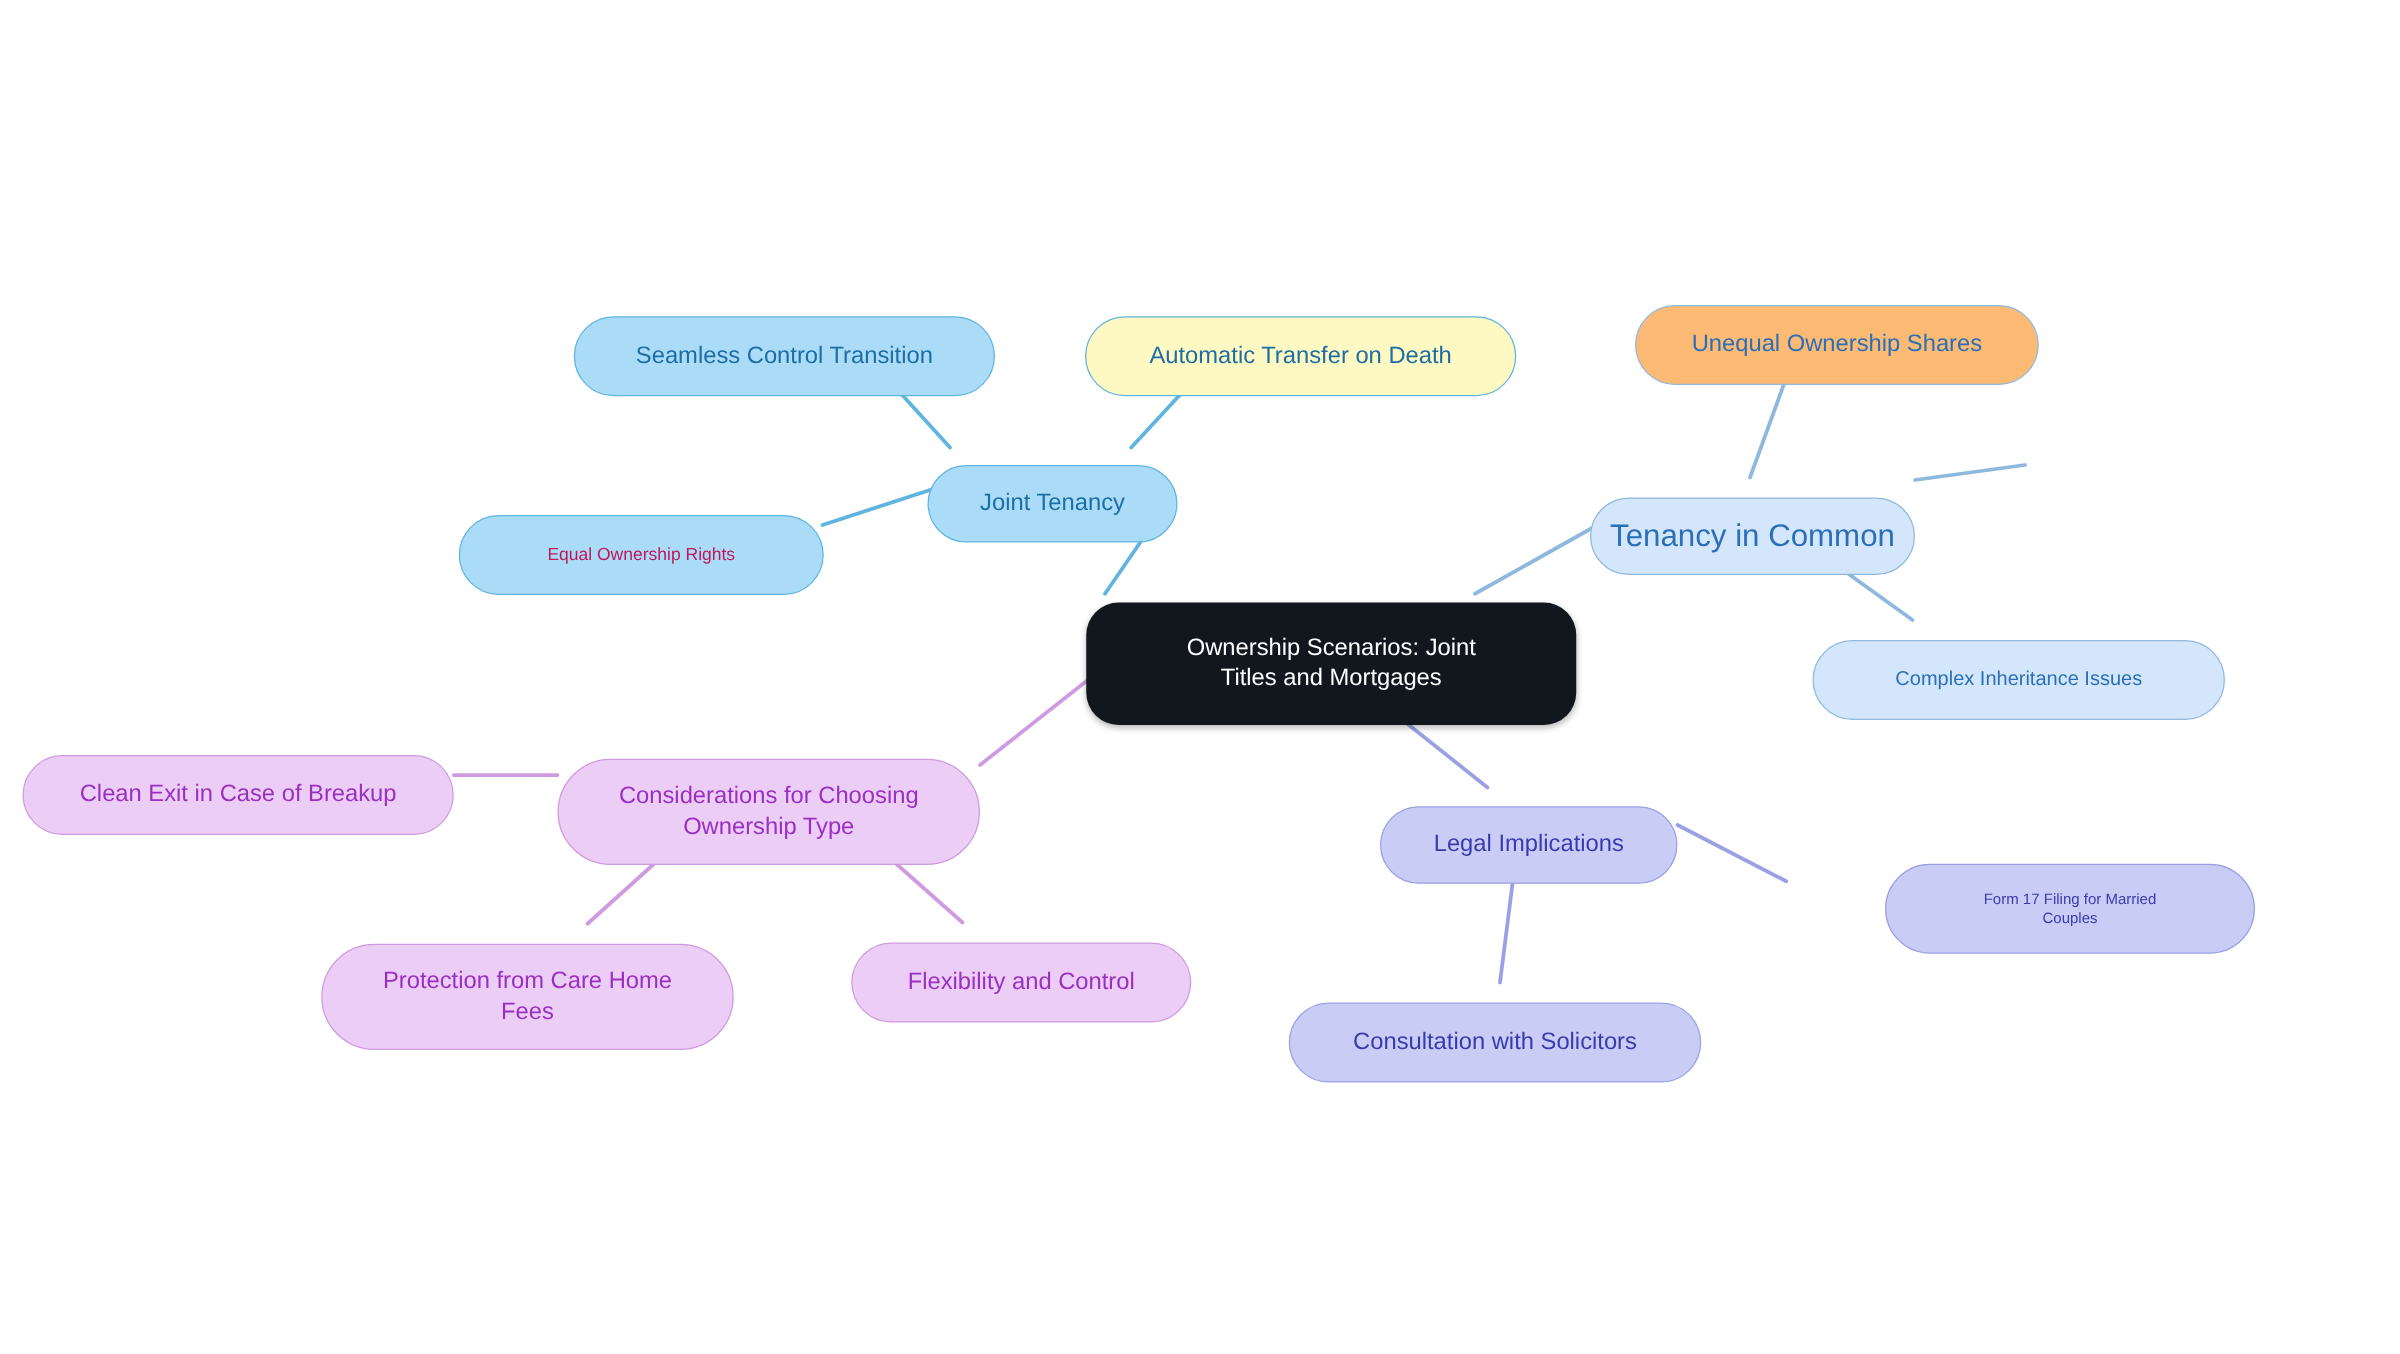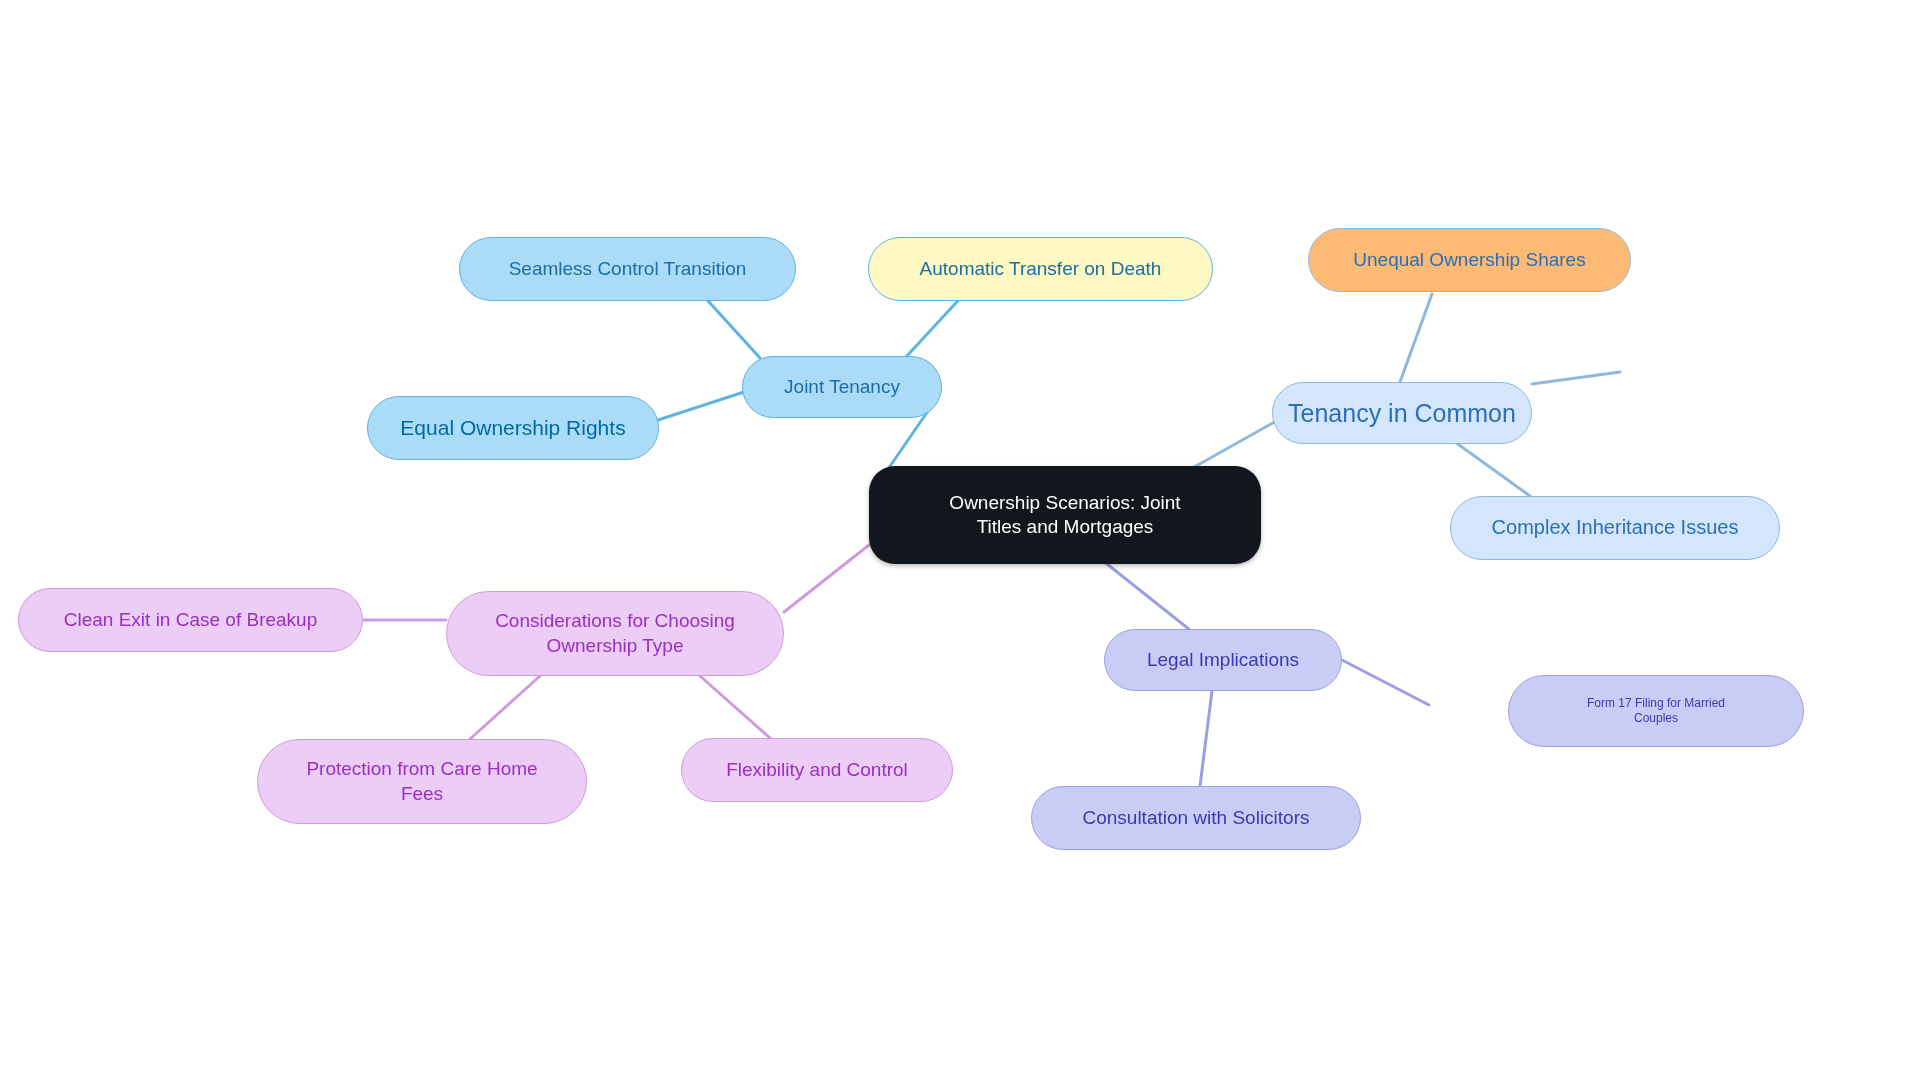--- a/index.html
+++ b/index.html
@@ -27,20 +27,21 @@
     display: flex;
     align-items: center;
     justify-content: center;
     text-align: center;
     border-radius: 999px;
     border-style: solid;
     border-width: 1.5px;
     line-height: 1.28;
     white-space: pre-line;
     padding: 16px 14px;
+    margin-top: 16px;
   }
   .node-root {
     border-radius: 26px;
     border-width: 0;
     box-shadow: 0 2px 5px rgba(0,0,0,0.28);
   }
 </style>
 </head>
 <body>
 
@@ -60,24 +61,24 @@
       <line x1="869" y1="545" x2="784" y2="612" stroke="#cf9ae0" stroke-width="3" stroke-linecap="round"></line>
       <line x1="446" y1="620" x2="363" y2="620" stroke="#cf9ae0" stroke-width="3" stroke-linecap="round"></line>
       <line x1="540" y1="676" x2="470" y2="739" stroke="#cf9ae0" stroke-width="3" stroke-linecap="round"></line>
       <line x1="700" y1="676" x2="770" y2="738" stroke="#cf9ae0" stroke-width="3" stroke-linecap="round"></line>
     </svg>
 <div class="node node-root" style="left: 869px; top: 466px; width: 392px; height: 98px; background: rgb(18, 22, 29); border-color: rgb(18, 22, 29); color: rgb(255, 255, 255); font-size: 19px;">Ownership Scenarios: Joint
 Titles and Mortgages</div>
     <div class="node" style="left: 742px; top: 356px; width: 200px; height: 62px; background: rgb(170, 220, 248); border-color: rgb(95, 180, 224); color: rgb(28, 110, 164); font-size: 19px;">Joint Tenancy</div>
     <div class="node" style="left: 459px; top: 237px; width: 337px; height: 64px; background: rgb(170, 220, 248); border-color: rgb(95, 180, 224); color: rgb(28, 110, 164); font-size: 19px;">Seamless Control Transition</div>
     <div class="node" style="left: 868px; top: 237px; width: 345px; height: 64px; background: #fef9c3; border-color: rgb(95, 180, 224); color: rgb(28, 110, 164); font-size: 19px;">Automatic Transfer on Death</div>
-    <div class="node" style="left: 367px; top: 396px; width: 292px; height: 64px; background: rgb(170, 220, 248); border-color: rgb(95, 180, 224); color: #0369a1; font-size: 21px;">Equal Ownership Rights</div>
+    <div class="node" style="left: 367px; top: 396px; width: 292px; height: 64px; background: rgb(170, 220, 248); border-color: rgb(95, 180, 224); color: #be185d; font-size: 14px;">Equal Ownership Rights</div>
     <div class="node" style="left: 1272px; top: 382px; width: 260px; height: 62px; background: rgb(211, 230, 251); border-color: rgb(143, 184, 221); color: rgb(42, 111, 184); font-size: 25px;">Tenancy in Common</div>
     <div class="node" style="left: 1308px; top: 228px; width: 323px; height: 64px; background: #fdba74; border-color: rgb(143, 184, 221); color: rgb(42, 111, 184); font-size: 19px;">Unequal Ownership Shares</div>
-    <div class="node" style="left: 1450px; top: 496px; width: 330px; height: 64px; background: rgb(211, 230, 251); border-color: rgb(143, 184, 221); color: rgb(42, 111, 184); font-size: 20px;">Complex Inheritance Issues</div>
+    <div class="node" style="left: 1450px; top: 496px; width: 330px; height: 64px; background: rgb(211, 230, 251); border-color: rgb(143, 184, 221); color: rgb(42, 111, 184); font-size: 16px;">Complex Inheritance Issues</div>
     <div class="node" style="left: 1104px; top: 629px; width: 238px; height: 62px; background: rgb(201, 205, 245); border-color: rgb(154, 160, 227); color: rgb(58, 58, 176); font-size: 19px;">Legal Implications</div>
     <div class="node" style="left: 1508px; top: 675px; width: 296px; height: 72px; background: rgb(201, 205, 245); border-color: rgb(154, 160, 227); color: rgb(58, 58, 176); font-size: 12px;">Form 17 Filing for Married
 Couples</div>
     <div class="node" style="left: 1031px; top: 786px; width: 330px; height: 64px; background: rgb(201, 205, 245); border-color: rgb(154, 160, 227); color: rgb(58, 58, 176); font-size: 19px;">Consultation with Solicitors</div>
     <div class="node" style="left: 446px; top: 591px; width: 338px; height: 85px; background: rgb(236, 205, 245); border-color: rgb(207, 154, 224); color: rgb(155, 47, 196); font-size: 19px;">Considerations for Choosing
 Ownership Type</div>
     <div class="node" style="left: 18px; top: 588px; width: 345px; height: 64px; background: rgb(236, 205, 245); border-color: rgb(207, 154, 224); color: rgb(155, 47, 196); font-size: 19px;">Clean Exit in Case of Breakup</div>
     <div class="node" style="left: 257px; top: 739px; width: 330px; height: 85px; background: rgb(236, 205, 245); border-color: rgb(207, 154, 224); color: rgb(155, 47, 196); font-size: 19px;">Protection from Care Home
 Fees</div>
     <div class="node" style="left: 681px; top: 738px; width: 272px; height: 64px; background: rgb(236, 205, 245); border-color: rgb(207, 154, 224); color: rgb(155, 47, 196); font-size: 19px;">Flexibility and Control</div>

